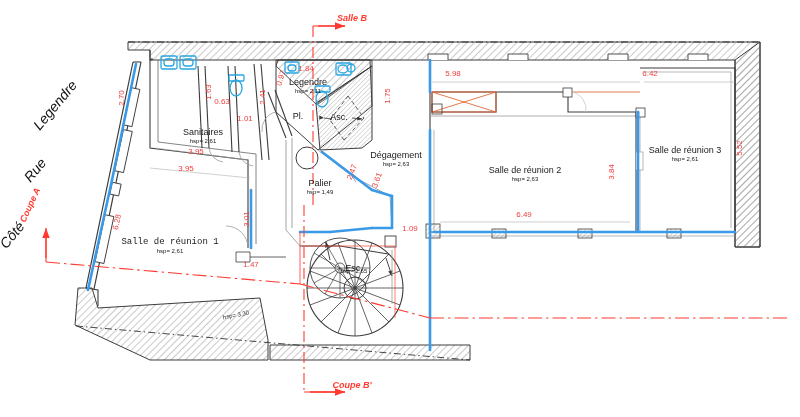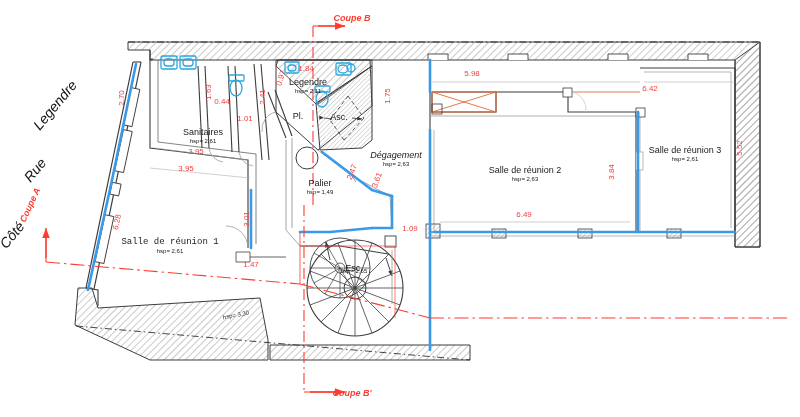--- a/index.html
+++ b/index.html
@@ -291,58 +291,58 @@
       <line x1="432" y1="82" x2="640" y2="82"></line>
       <line x1="644" y1="82" x2="735" y2="82"></line>
       <line x1="440" y1="222" x2="630" y2="222"></line>
     </g>
   </svg>
 
   <div id="text-layer">
       <div class="lbl street" style="left: 12px; top: 235px; transform: translate(-50%, -50%) rotate(-50deg);">Côté</div>
       <div class="lbl street" style="left: 35px; top: 170px; transform: translate(-50%, -50%) rotate(-50deg);">Rue</div>
       <div class="lbl street" style="left: 55px; top: 105px; transform: translate(-50%, -50%) rotate(-50deg);">Legendre</div>
-      <div class="lbl coupe" style="left: 352px; top: 18px; transform: translate(-50%, -50%) rotate(0deg);">Coupe B</div>
-      <div class="lbl coupe" style="left: 352px; top: 393px; transform: translate(-50%, -50%) rotate(0deg);">Coupe B'</div>
+      <div class="lbl coupe" style="left: 352px; top: 18px; transform: translate(-50%, -50%) rotate(0deg);">Salle B</div>
+      <div class="lbl coupe" style="left: 352px; top: 385px; transform: translate(-50%, -50%) rotate(0deg);">Coupe B'</div>
       <div class="lbl coupe" style="left: 30px; top: 205px; transform: translate(-50%, -50%) rotate(-65deg);">Coupe A</div>
       <div class="lbl room-name" style="left: 170px; top: 242px; transform: translate(-50%, -50%) rotate(0deg); font-family: Liberation Mono, monospace;">Salle de réunion 1</div>
       <div class="lbl room-hsp" style="left: 170px; top: 251px; transform: translate(-50%, -50%) rotate(0deg);">hsp= 2,61</div>
       <div class="lbl room-name" style="left: 525px; top: 170px; transform: translate(-50%, -50%) rotate(0deg);">Salle de réunion 2</div>
       <div class="lbl room-hsp" style="left: 525px; top: 179px; transform: translate(-50%, -50%) rotate(0deg);">hsp= 2,63</div>
       <div class="lbl room-name" style="left: 685px; top: 150px; transform: translate(-50%, -50%) rotate(0deg);">Salle de réunion 3</div>
       <div class="lbl room-hsp" style="left: 685px; top: 159px; transform: translate(-50%, -50%) rotate(0deg);">hsp= 2,61</div>
       <div class="lbl room-name" style="left: 203px; top: 132px; transform: translate(-50%, -50%) rotate(0deg);">Sanitaires</div>
       <div class="lbl room-hsp" style="left: 203px; top: 141px; transform: translate(-50%, -50%) rotate(0deg);">hsp= 2,61</div>
       <div class="lbl room-name" style="left: 308px; top: 82px; transform: translate(-50%, -50%) rotate(0deg);">Legendre</div>
       <div class="lbl room-hsp" style="left: 308px; top: 91px; transform: translate(-50%, -50%) rotate(0deg);">hsp= 2,11</div>
-      <div class="lbl room-name" style="left: 396px; top: 155px; transform: translate(-50%, -50%) rotate(0deg); font-style: italic;">Dégagement</div>
+      <div class="lbl room-name" style="left: 396px; top: 155px; transform: translate(-50%, -50%) rotate(0deg);">Dégagement</div>
       <div class="lbl room-hsp" style="left: 396px; top: 164px; transform: translate(-50%, -50%) rotate(0deg);">hsp= 2,63</div>
       <div class="lbl room-name" style="left: 320px; top: 183px; transform: translate(-50%, -50%) rotate(0deg);">Palier</div>
       <div class="lbl room-hsp" style="left: 320px; top: 192px; transform: translate(-50%, -50%) rotate(0deg);">hsp= 1,49</div>
       <div class="lbl room-name" style="left: 354px; top: 268px; transform: translate(-50%, -50%) rotate(0deg);">Esc.</div>
       <div class="lbl room-hsp" style="left: 354px; top: 271px; transform: translate(-50%, -50%) rotate(0deg);">hsp= 2,65</div>
       <div class="lbl room-name" style="left: 339px; top: 117px; transform: translate(-50%, -50%) rotate(0deg);">Asc.</div>
       <div class="lbl room-name" style="left: 276px; top: 116px; transform: translate(-50%, -50%) rotate(0deg); padding-left: 44px;">Pl.</div>
       <div class="lbl small-note" style="left: 236px; top: 315px; transform: translate(-50%, -50%) rotate(-11deg);">hsp= 3,30</div>
       <div class="lbl dim" style="left: 121px; top: 98px; transform: translate(-50%, -50%) rotate(-90deg);">2.70</div>
       <div class="lbl dim" style="left: 208px; top: 92px; transform: translate(-50%, -50%) rotate(-90deg);">1.63</div>
-      <div class="lbl dim" style="left: 222px; top: 101px; transform: translate(-50%, -50%) rotate(0deg);">0.44</div>
+      <div class="lbl dim" style="left: 222px; top: 101px; transform: translate(-50%, -50%) rotate(0deg);">0.63</div>
       <div class="lbl dim" style="left: 245px; top: 118px; transform: translate(-50%, -50%) rotate(0deg);">1.01</div>
       <div class="lbl dim" style="left: 262px; top: 97px; transform: translate(-50%, -50%) rotate(-90deg);">2.41</div>
       <div class="lbl dim" style="left: 281px; top: 78px; transform: translate(-50%, -50%) rotate(-72deg);">0.97</div>
       <div class="lbl dim" style="left: 306px; top: 68px; transform: translate(-50%, -50%) rotate(0deg);">1.84</div>
       <div class="lbl dim" style="left: 196px; top: 151px; transform: translate(-50%, -50%) rotate(0deg);">3.95</div>
       <div class="lbl dim" style="left: 186px; top: 168px; transform: translate(-50%, -50%) rotate(0deg);">3.95</div>
       <div class="lbl dim" style="left: 117px; top: 222px; transform: translate(-50%, -50%) rotate(-78deg);">6.28</div>
       <div class="lbl dim" style="left: 246px; top: 219px; transform: translate(-50%, -50%) rotate(-90deg);">3.01</div>
       <div class="lbl dim" style="left: 251px; top: 264px; transform: translate(-50%, -50%) rotate(0deg);">1.47</div>
       <div class="lbl dim" style="left: 387px; top: 96px; transform: translate(-50%, -50%) rotate(-90deg);">1.75</div>
       <div class="lbl dim" style="left: 352px; top: 172px; transform: translate(-50%, -50%) rotate(-68deg);">2.47</div>
       <div class="lbl dim" style="left: 377px; top: 180px; transform: translate(-50%, -50%) rotate(-70deg);">3.61</div>
       <div class="lbl dim" style="left: 410px; top: 228px; transform: translate(-50%, -50%) rotate(0deg);">1.09</div>
-      <div class="lbl dim" style="left: 472px; top: 73px; transform: translate(-50%, -50%) rotate(0deg);">5.98</div>
-      <div class="lbl dim" style="left: 650px; top: 88px; transform: translate(-50%, -50%) rotate(0deg);">6.42</div>
+      <div class="lbl dim" style="left: 453px; top: 73px; transform: translate(-50%, -50%) rotate(0deg);">5.98</div>
+      <div class="lbl dim" style="left: 650px; top: 73px; transform: translate(-50%, -50%) rotate(0deg);">6.42</div>
       <div class="lbl dim" style="left: 524px; top: 214px; transform: translate(-50%, -50%) rotate(0deg);">6.49</div>
       <div class="lbl dim" style="left: 611px; top: 172px; transform: translate(-50%, -50%) rotate(-90deg);">3.84</div>
       <div class="lbl dim" style="left: 739px; top: 148px; transform: translate(-50%, -50%) rotate(-90deg);">5.52</div>
     </div>
 
 </div>
 
 </body></html>

